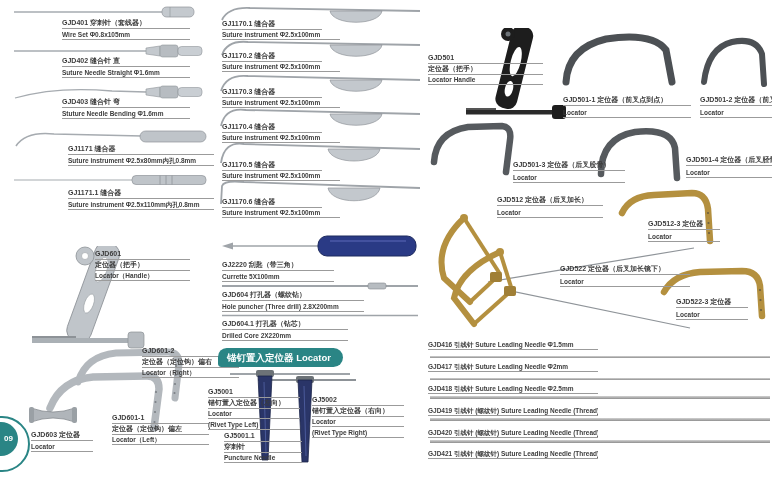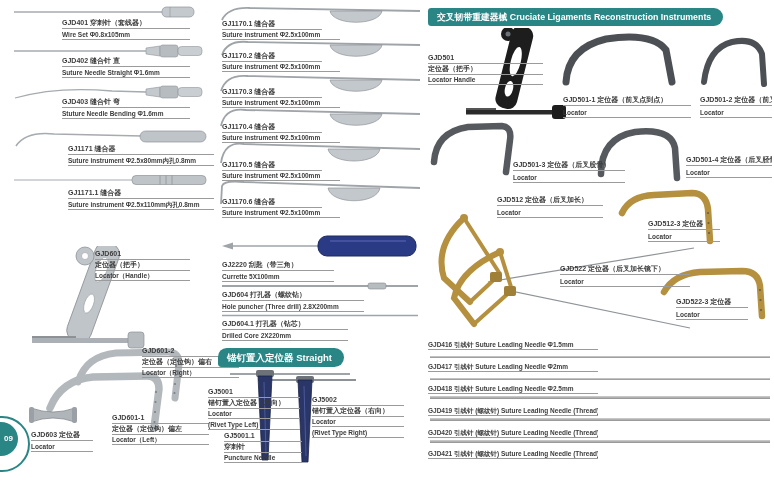--- a/index.html
+++ b/index.html
@@ -176,21 +176,21 @@
   </svg>
   <div class="lbl" style="left:222px;top:291px;width:142px">GJD604 打孔器（螺纹钻）</div>
   <div class="lbl sm" style="left:222px;top:303px;width:142px">Hole puncher (Three drill) 2.8X200mm</div>
 
   <svg class="img" style="left:220px;top:312px" width="202" height="7" viewBox="0 0 202 7">
     <line x1="2" y1="3.5" x2="198" y2="3.5" stroke="#9fa4a9" stroke-width="1.4"></line>
   </svg>
   <div class="lbl" style="left:222px;top:320px;width:126px">GJD604.1 打孔器（钻芯）</div>
   <div class="lbl sm" style="left:222px;top:332px;width:126px">Drilled Core  2X220mm</div>
 
-  <div class="hdr" style="left:218px;top:348px;border-radius:10px 11px 11px 4px">锚钉置入定位器  Straight</div>
+  <div class="hdr" style="left:218px;top:348px;border-radius:10px 11px 11px 4px">锚钉置入定位器  Locator</div>
 
   <svg class="img" style="left:228px;top:366px" width="132" height="100" viewBox="0 0 132 100">
     <line x1="2" y1="8" x2="122" y2="8" stroke="#9fa4a9" stroke-width="2"></line>
     <line x1="30" y1="14" x2="128" y2="14" stroke="#8d9297" stroke-width="2"></line>
     <rect x="28" y="4" width="18" height="7" rx="2" fill="#6c7277"></rect>
     <rect x="68" y="10" width="18" height="7" rx="2" fill="#6c7277"></rect>
     <polygon points="30,10 44,10 40,94 34,94" fill="#2a3568" stroke="#1b2347" stroke-width="0.8"></polygon>
     <polygon points="70,14 84,14 80,96 74,96" fill="#2a3568" stroke="#1b2347" stroke-width="0.8"></polygon>
     <line x1="36" y1="16" x2="38" y2="88" stroke="#4a5a9a" stroke-width="1"></line>
     <line x1="76" y1="20" x2="78" y2="90" stroke="#4a5a9a" stroke-width="1"></line>
@@ -202,21 +202,20 @@
 
   <div class="lbl" style="left:224px;top:432px;width:78px">GJ5001.1</div>
   <div class="lbl" style="left:224px;top:443px;width:78px">穿刺针</div>
   <div class="lbl sm" style="left:224px;top:454px;width:78px">Puncture Needle</div>
 
   <div class="lbl" style="left:312px;top:396px;width:92px">GJ5002</div>
   <div class="lbl" style="left:312px;top:407px;width:92px">锚钉置入定位器（右向）</div>
   <div class="lbl sm" style="left:312px;top:418px;width:92px">Locator</div>
   <div class="lbl sm" style="left:312px;top:429px;width:92px">(Rivet Type Right)</div>
 
-  <div class="hdr" style="left:428px;top:8px;font-size:8.8px;line-height:18px">交叉韧带重建器械 Cruciate Ligaments Reconstruction Instruments</div>
 
   <div class="lbl" style="left:428px;top:54px;width:115px">GJD501</div>
   <div class="lbl" style="left:428px;top:65px;width:115px">定位器（把手）</div>
   <div class="lbl sm" style="left:428px;top:76px;width:115px">Locator Handle</div>
   <svg class="img" style="left:466px;top:28px" width="102" height="96" viewBox="0 0 102 96">
     <g transform="rotate(14 50 45)">
       <rect x="36" y="-2" width="22" height="84" rx="9" fill="#1d1d1d"></rect>
       <ellipse cx="47" cy="34" rx="5" ry="15" fill="#ffffff"></ellipse>
       <ellipse cx="47" cy="62" rx="4" ry="8" fill="#ffffff"></ellipse>
     </g>

